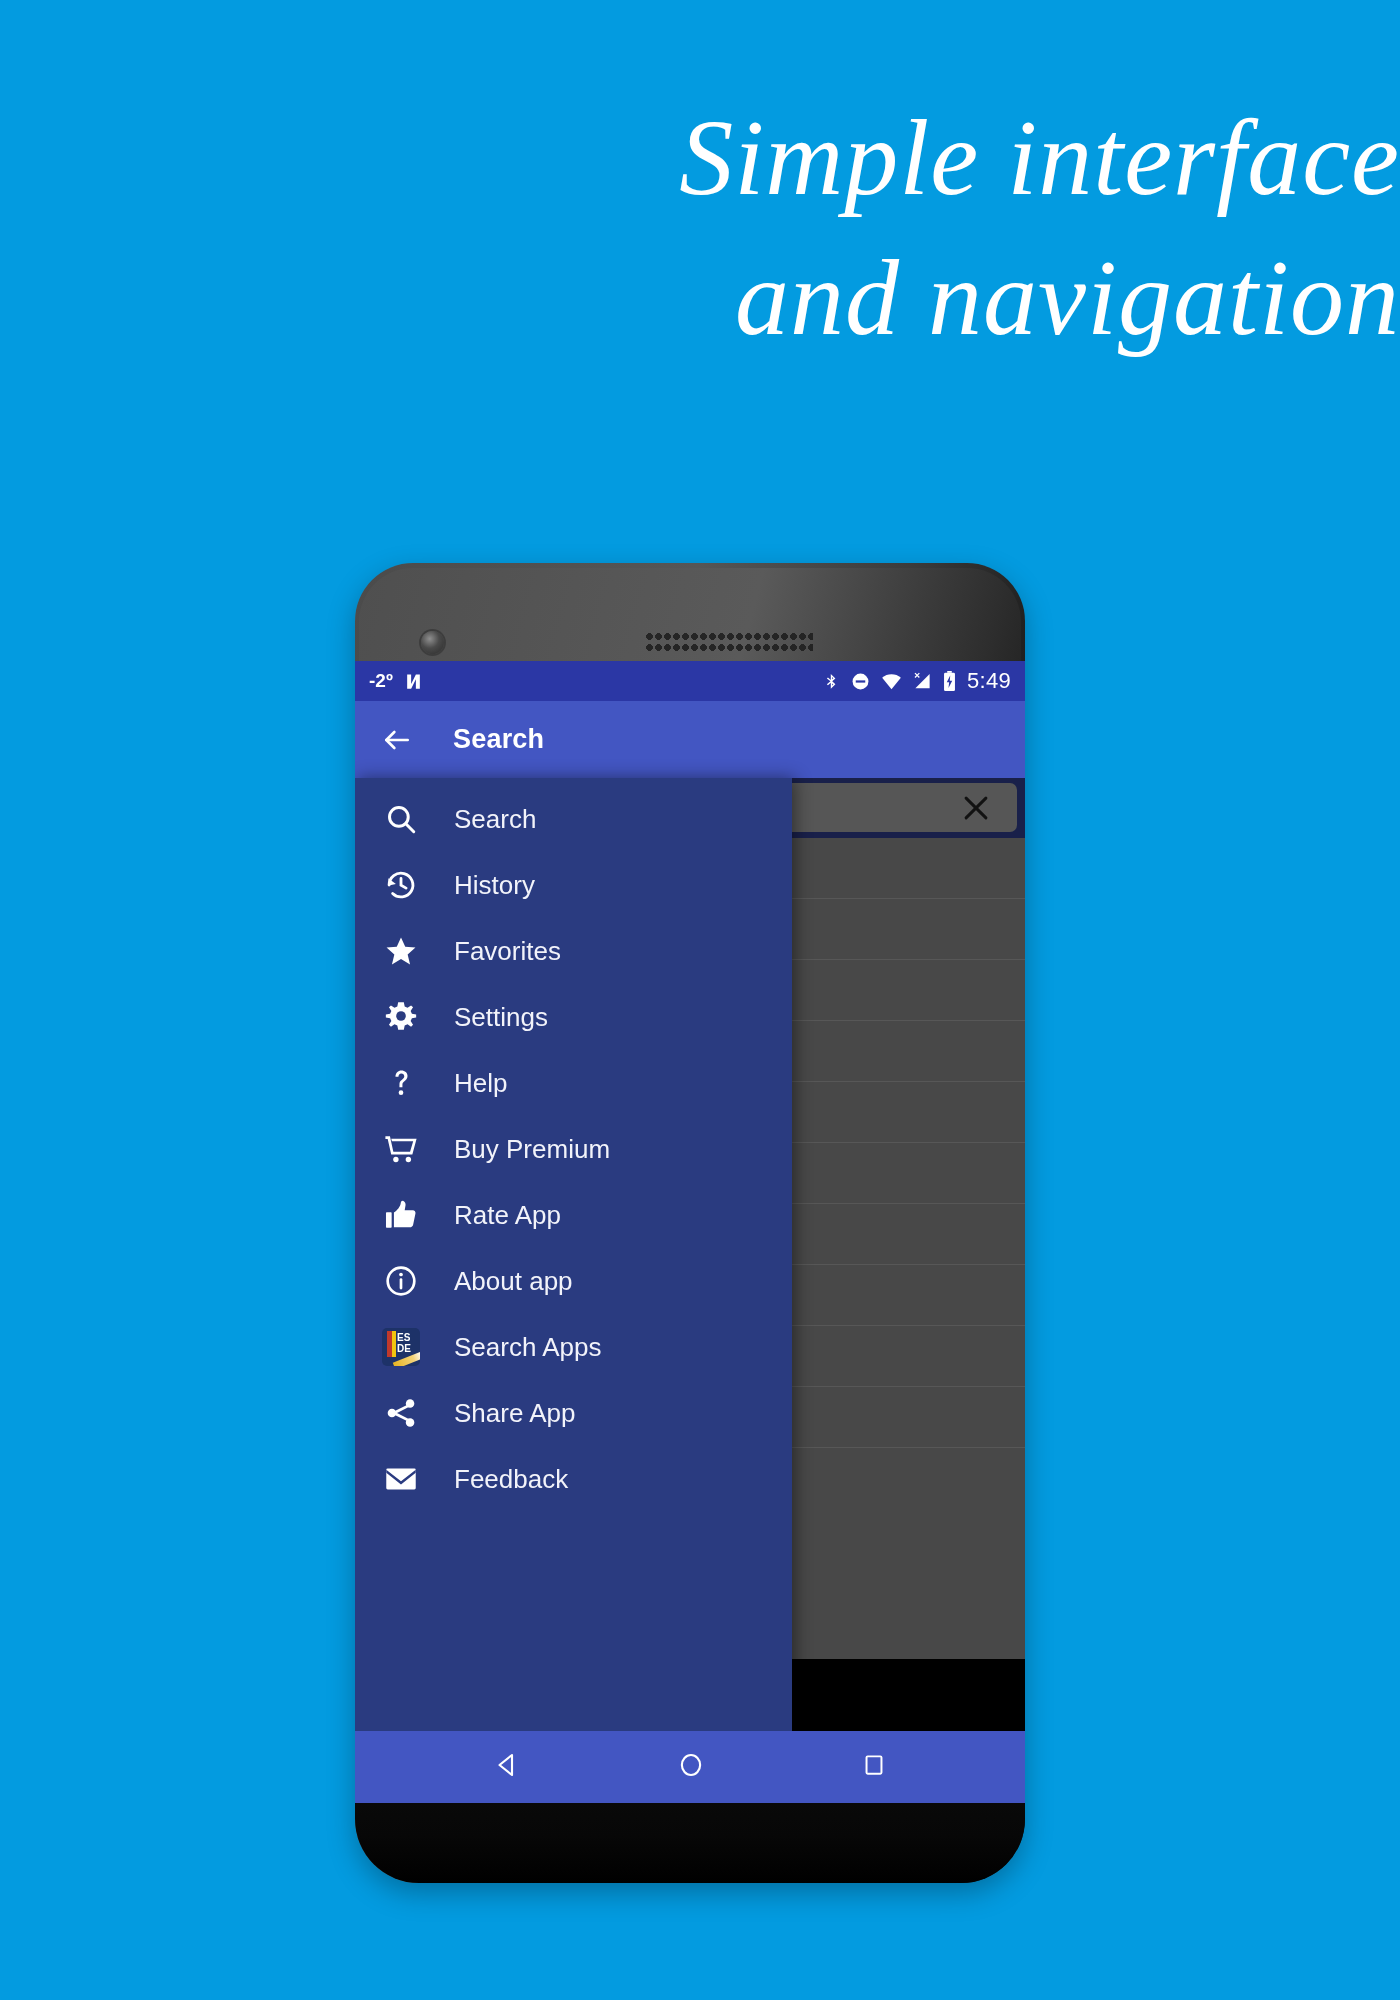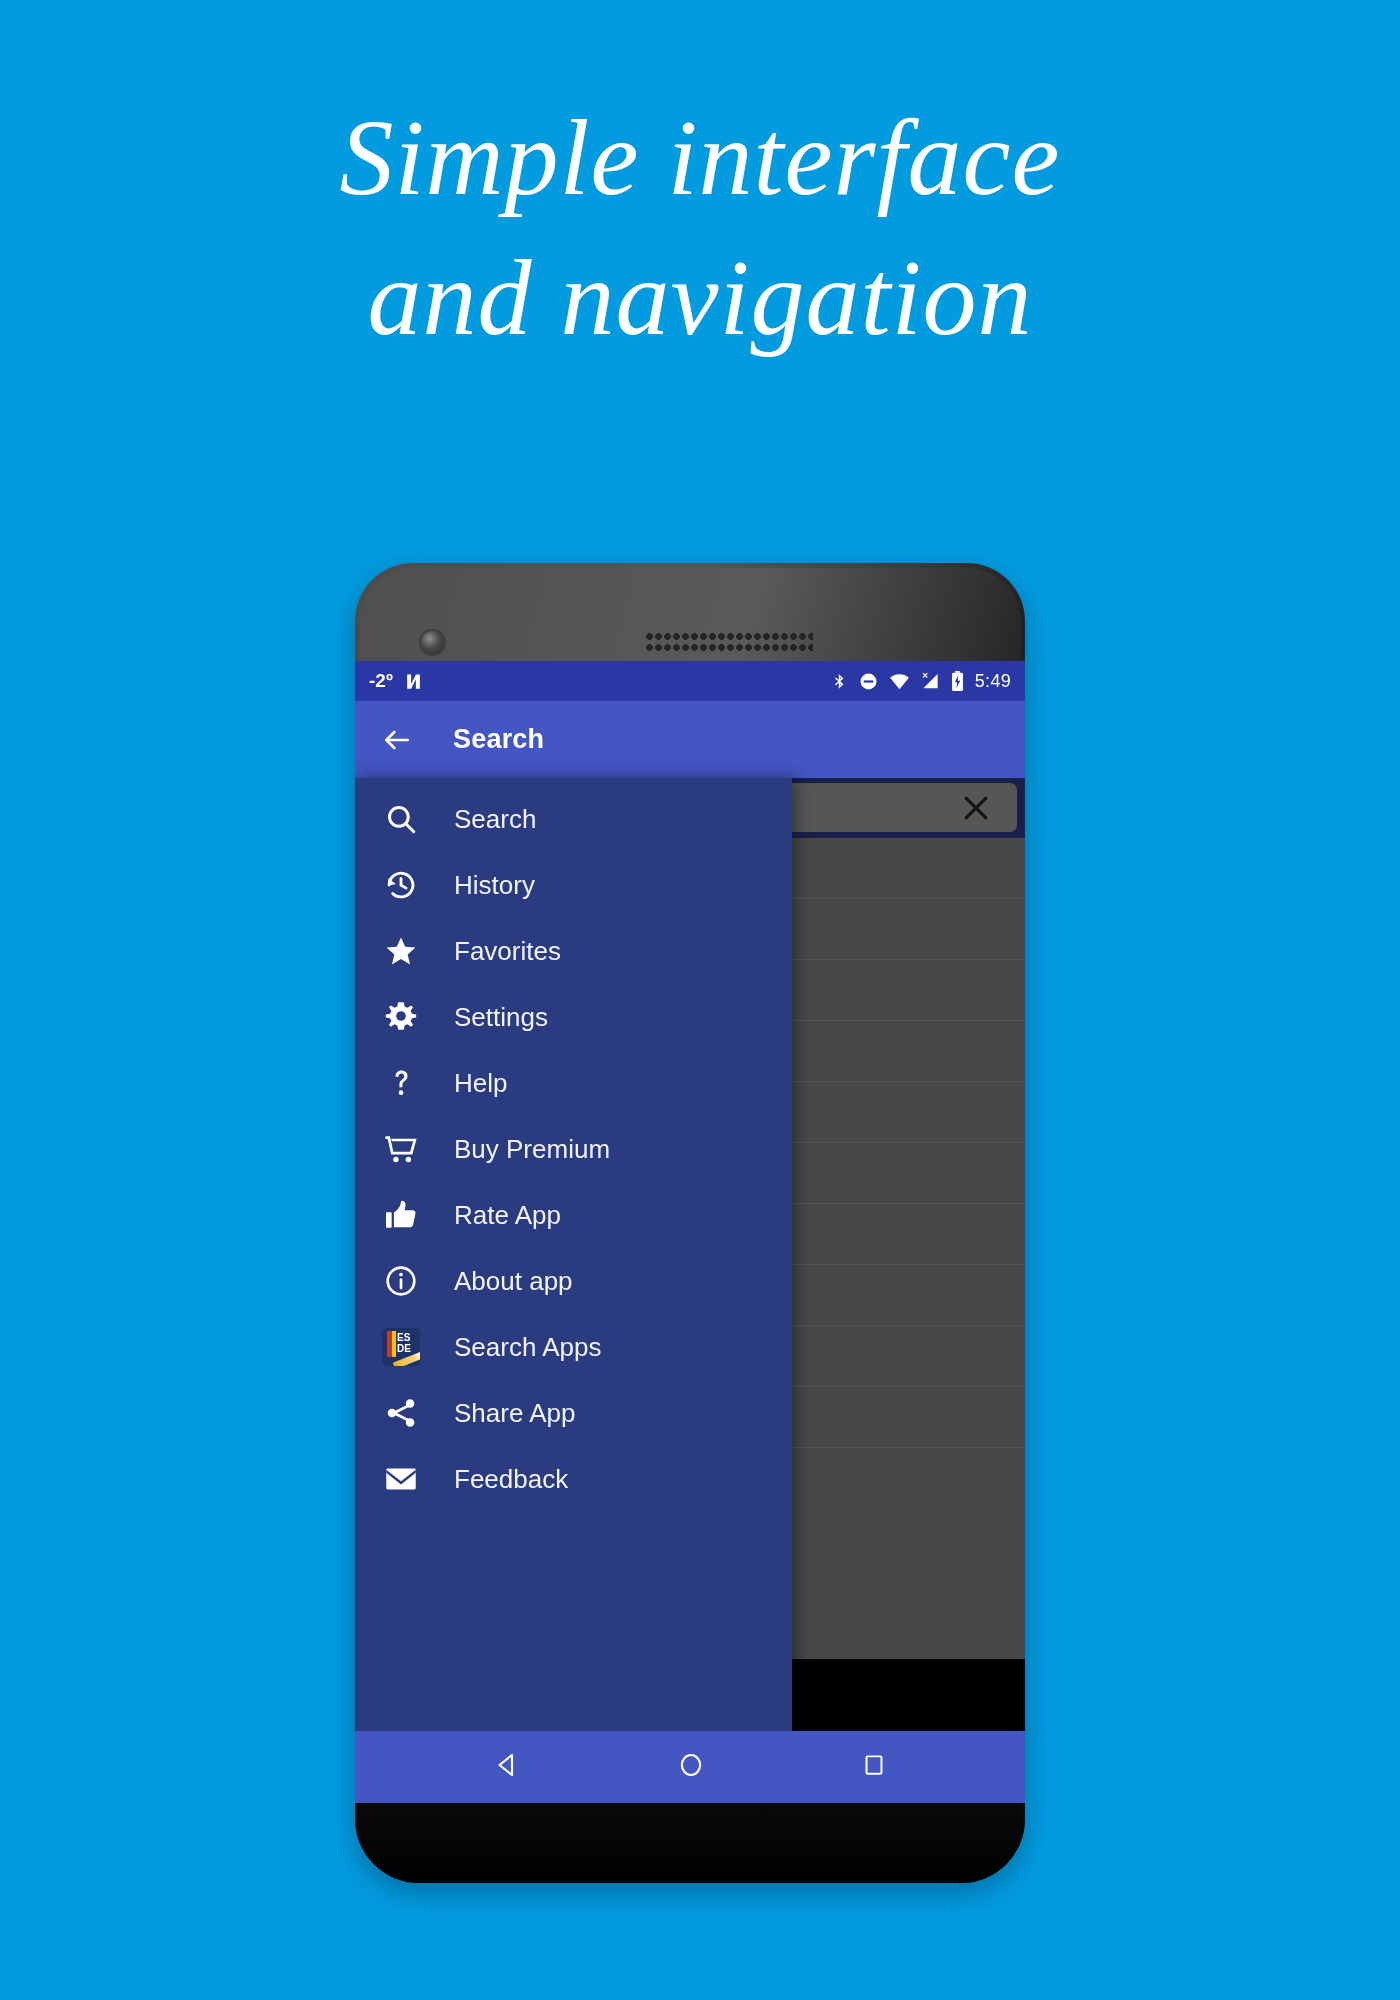--- a/index.html
+++ b/index.html
@@ -12,21 +12,21 @@
     overflow: hidden;
     position: relative;
   }
 
   
   .headline {
     position: absolute;
     top: 88px;
     left: 0;
     width: 1400px;
-    text-align: center;
+    text-align: right;
     color: #ffffff;
     font-family: "Liberation Serif", serif;
     font-style: italic;
     font-size: 108px;
     line-height: 140px;
     letter-spacing: 1px;
   }
   .headline .line { display: block; white-space: nowrap; }
 
   
@@ -99,21 +99,21 @@
     background: #2b37a5;
     display: flex; align-items: center;
     padding: 4px 14px;
     color: #ffffff;
     font-size: 19px;
     font-weight: bold;
   }
   .sb-left { display: flex; align-items: center; gap: 11px; }
   .sb-right { margin-left: auto; display: flex; align-items: center; gap: 11px; }
   .sb-temp { font-size: 19px; font-weight: bold; }
-  .sb-clock { font-size: 18px; font-weight: normal; letter-spacing: .3px; }
+  .sb-clock { font-size: 22px; font-weight: normal; letter-spacing: .3px; }
   .sb-ico { display: block; }
 
   
   .toolbar {
     position: absolute; left: 0; top: 40px; width: 100%; height: 77px;
     background: #4356c2;
     display: flex; align-items: center;
     padding-left: 22px;
   }
   .tb-back { width: 40px; height: 40px; display: flex; align-items: center; justify-content: center; }

